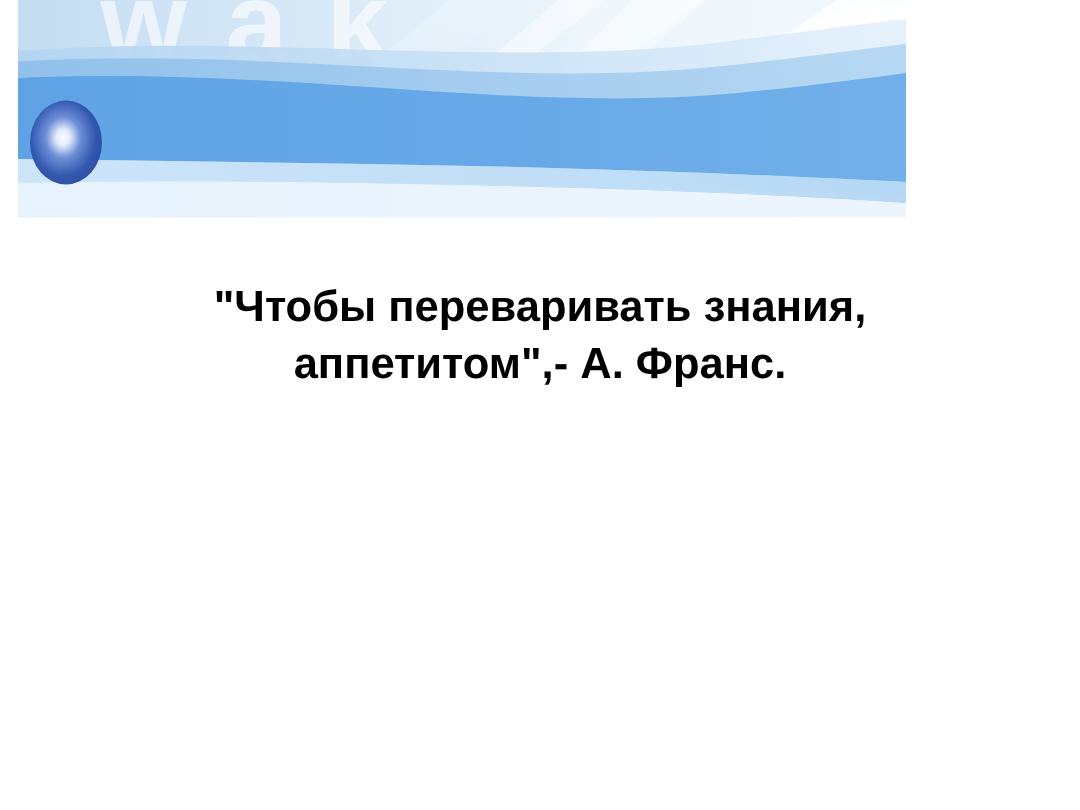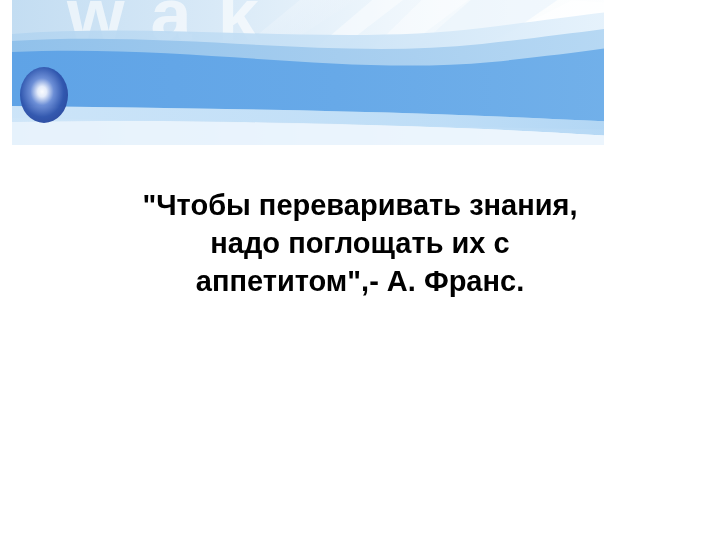--- a/index.html
+++ b/index.html
@@ -159,17 +159,16 @@
         <ellipse cx="631" cy="43" rx="14" ry="15" fill="url(#gSphPurple)" opacity="0.96"></ellipse>
         <ellipse cx="32" cy="95" rx="24" ry="28" fill="url(#gSphDark)" opacity="0.97"></ellipse>
 
         <path d="M8,106 A24,28 0 0 0 56,106 A24,28 0 0 1 8,106 Z" fill="#4a6fc0" opacity="0.35"></path>
       </g>
     </svg>
   </div>
 
   <div id="quote-block">
     <div class="quote-line">"Чтобы переваривать знания,</div>
-    <div class="quote-line">надо поглощать их с</div>
     <div class="quote-line">аппетитом",- А. Франс.</div>
   </div>
 
 </div>
 
 </body></html>

